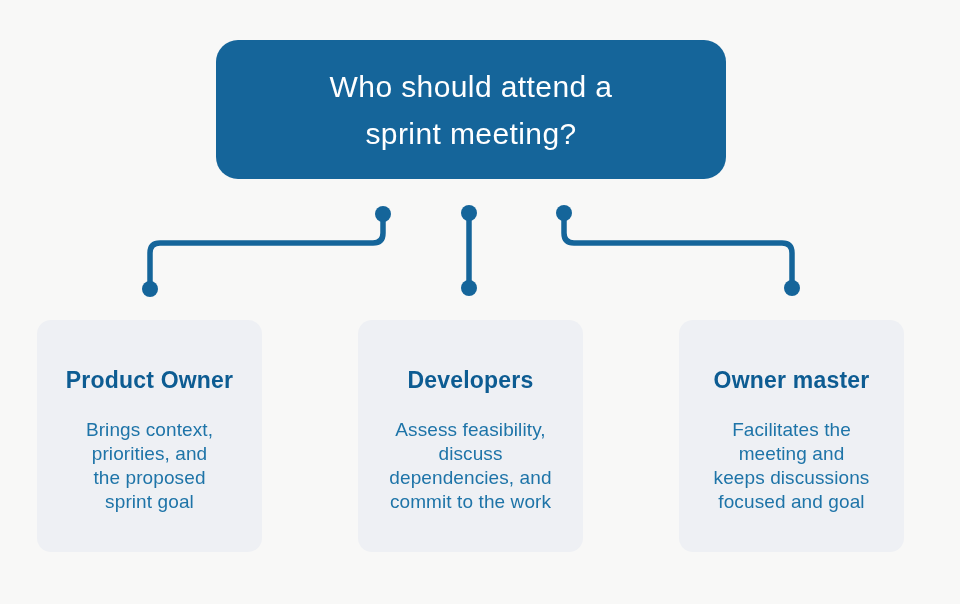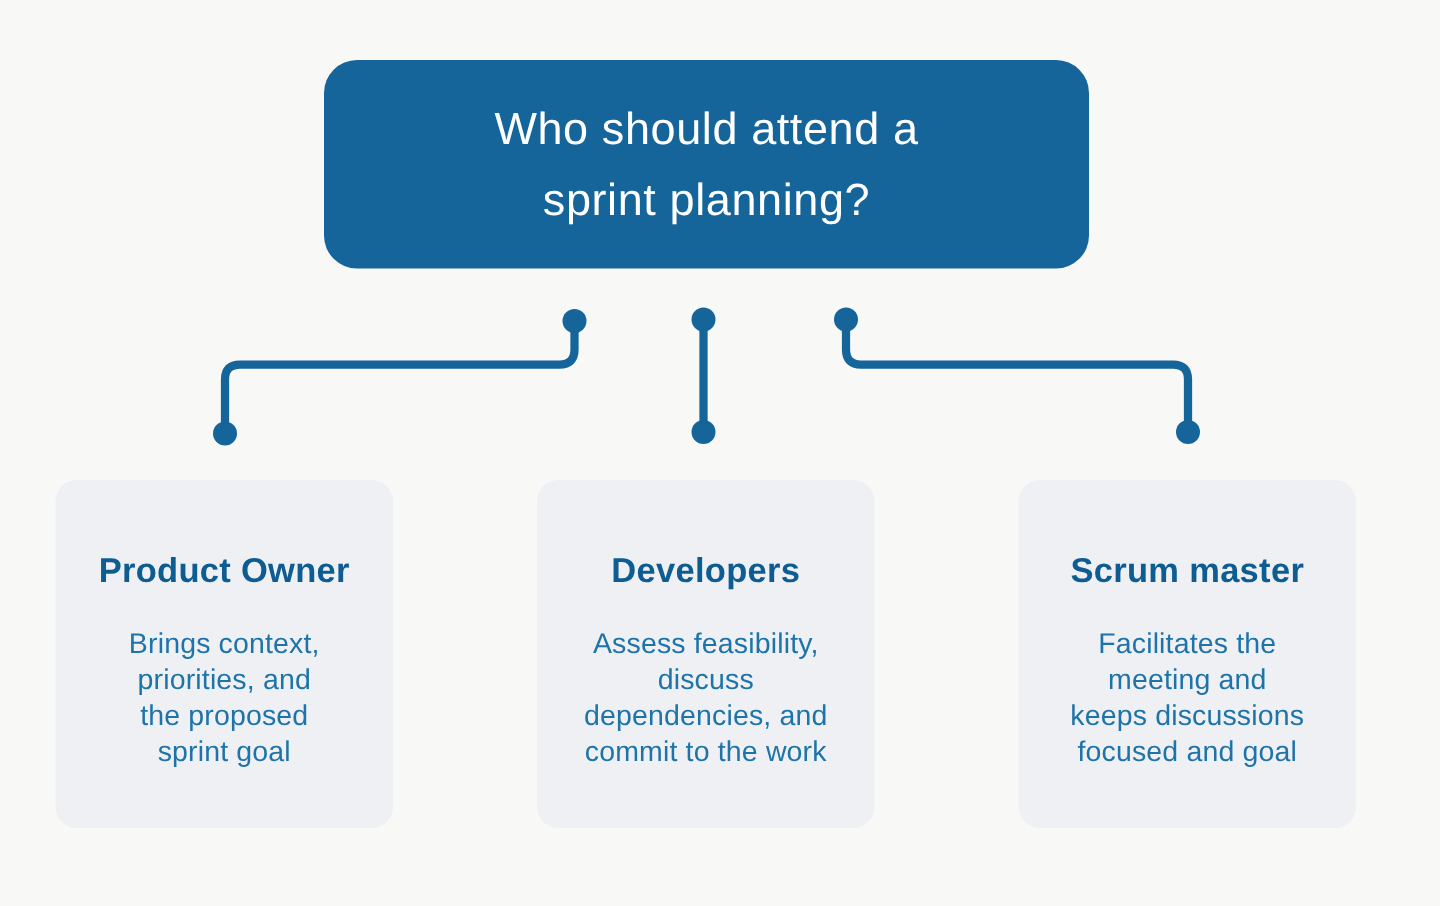--- a/index.html
+++ b/index.html
@@ -66,21 +66,21 @@
     letter-spacing:0.1px;
   }
 </style>
 </head>
 <body>
 
 <div class="canvas">
 
   <div class="title-box">
     <div class="title-text">Who should attend a
-sprint planning?</div>
+sprint meeting?</div>
   </div>
 
   <svg class="connectors" viewBox="0 0 960 604" width="960" height="604" fill="none" stroke="currentColor" stroke-width="5.5">
 
     <g>
       <path d="M 383 214 L 383 233 Q 383 243 373 243 L 160 243 Q 150 243 150 253 L 150 289"></path>
       <circle cx="383" cy="214" r="8" fill="currentColor" stroke="none"></circle>
       <circle cx="150" cy="289" r="8" fill="currentColor" stroke="none"></circle>
     </g>
 
@@ -107,20 +107,20 @@
 
   <div class="card card-1">
     <div class="card-heading">Product Owner</div>
     <div class="card-body">Brings context,
 priorities, and
 the proposed
 sprint goal</div>
   </div>
 
   <div class="card card-3">
-    <div class="card-heading">Scrum master</div>
+    <div class="card-heading">Owner master</div>
     <div class="card-body">Facilitates the
 meeting and
 keeps discussions
 focused and goal</div>
   </div>
 
 </div>
 
 </body></html>

